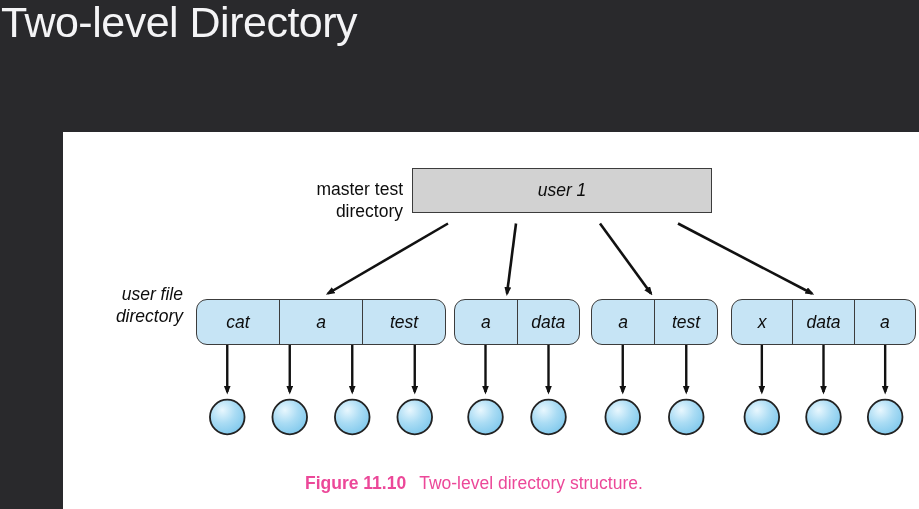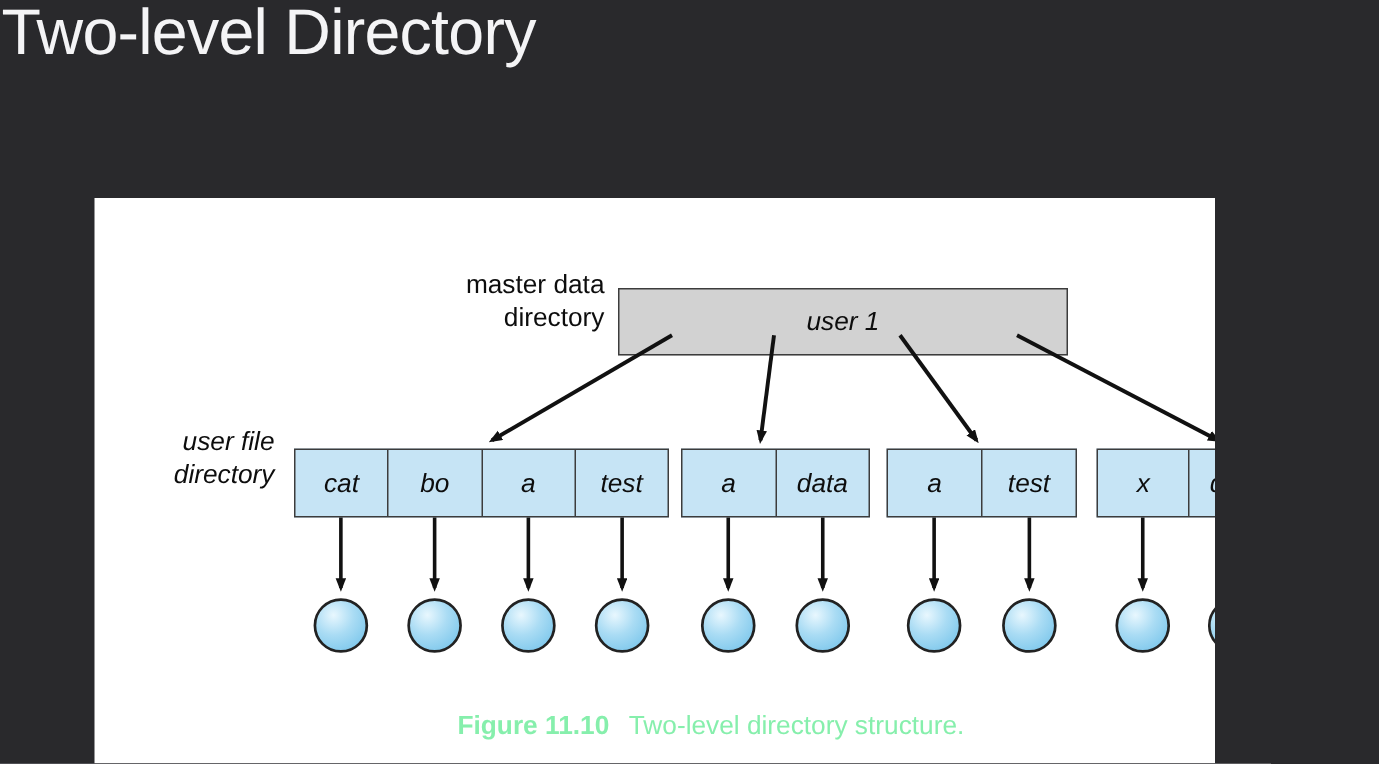--- a/index.html
+++ b/index.html
@@ -2,21 +2,21 @@
 <html style="--background: #29292c; --panel: #ffffff; --title-text: #f4f4f6; --master-cell: #d2d2d2; --user-cell: #c6e4f5; --cell-border: #3c3c3c; --label-text: #0d0d0d; --arrow: #111111; --circle-highlight: #e8f7fe; --circle-mid: #aadcf4; --circle-edge: #74c3ea; --circle-stroke: #222222;"><head>
 <meta charset="utf-8">
 <style>
   :root{
     --background:#29292c; --panel:#ffffff; --title-text:#f4f4f6;
     --master-cell:#d2d2d2; --user-cell:#c6e4f5; --cell-border:#3c3c3c;
     --label-text:#0d0d0d; --arrow:#111111;
   }
   html,body{margin:0;padding:0;background:var(--background);}
   .stage{
-    position:relative;width:810px;height:509px;overflow:hidden;
+    position:relative;width:919px;height:509px;overflow:hidden;
     background:var(--background);
     font-family:"Liberation Sans",sans-serif;
   }
   .slide-title{
     position:absolute;left:1px;top:-2px;
     font-size:43px;font-weight:400;letter-spacing:-0.5px;
     color:var(--title-text);white-space:nowrap;
   }
   .panel{
     position:absolute;left:63px;top:132px;width:856px;height:377px;
@@ -26,60 +26,59 @@
     position:absolute;text-align:right;
     font-size:17.5px;line-height:21.5px;color:var(--label-text);
   }
   .dirlabel.master{left:203px;top:179px;width:200px;}
   .dirlabel.user{left:33px;top:284px;width:150px;font-style:italic;}
   .cellrow{
     position:absolute;display:flex;box-sizing:border-box;
     border:1.6px solid var(--cell-border);
   }
   .cellrow.master-row{background:var(--master-cell);}
-  .cellrow.user-row{background:var(--user-cell);}
+  .cellrow.user-row{background:var(--user-cell);border-radius:11px;}
   .cellrow .cell{
     flex:1;display:flex;align-items:center;justify-content:center;
     font-style:italic;font-size:17.5px;color:var(--label-text);
     border-left:1.6px solid var(--cell-border);
     box-sizing:border-box;
   }
   .cellrow .cell:first-child{border-left:none;}
   .connectors{position:absolute;left:0;top:0;pointer-events:none;}
   .caption{
     position:absolute;left:305px;top:473px;
-    font-size:17.5px;color:#86efac;white-space:nowrap;
+    font-size:17.5px;color:#ec4899;white-space:nowrap;
   }
   .caption .fig{font-weight:bold;margin-right:13px;}
 </style>
 </head>
 <body>
 
 <div class="stage">
   <div class="slide-title">Two-level Directory</div>
 
   <div class="panel"></div>
 
   <div class="dirlabel master">
-    <div>master data</div>
+    <div>master test</div>
     <div>directory</div>
   </div>
 
   <div class="dirlabel user">
     <div>user file</div>
     <div>directory</div>
   </div>
 
   <div id="tables">
-      <div class="cellrow master-row" style="left: 412px; top: 192px; width: 300px; height: 45px;">
+      <div class="cellrow master-row" style="left: 412px; top: 168px; width: 300px; height: 45px;">
         <div class="cell">user 1</div>
       </div>
       <div class="cellrow user-row" style="left: 196px; top: 299px; width: 250px; height: 46px;">
         <div class="cell">cat</div>
-        <div class="cell">bo</div>
         <div class="cell">a</div>
         <div class="cell">test</div>
       </div>
       <div class="cellrow user-row" style="left: 454px; top: 299px; width: 126px; height: 46px;">
         <div class="cell">a</div>
         <div class="cell">data</div>
       </div>
       <div class="cellrow user-row" style="left: 591px; top: 299px; width: 127px; height: 46px;">
         <div class="cell">a</div>
         <div class="cell">test</div>

